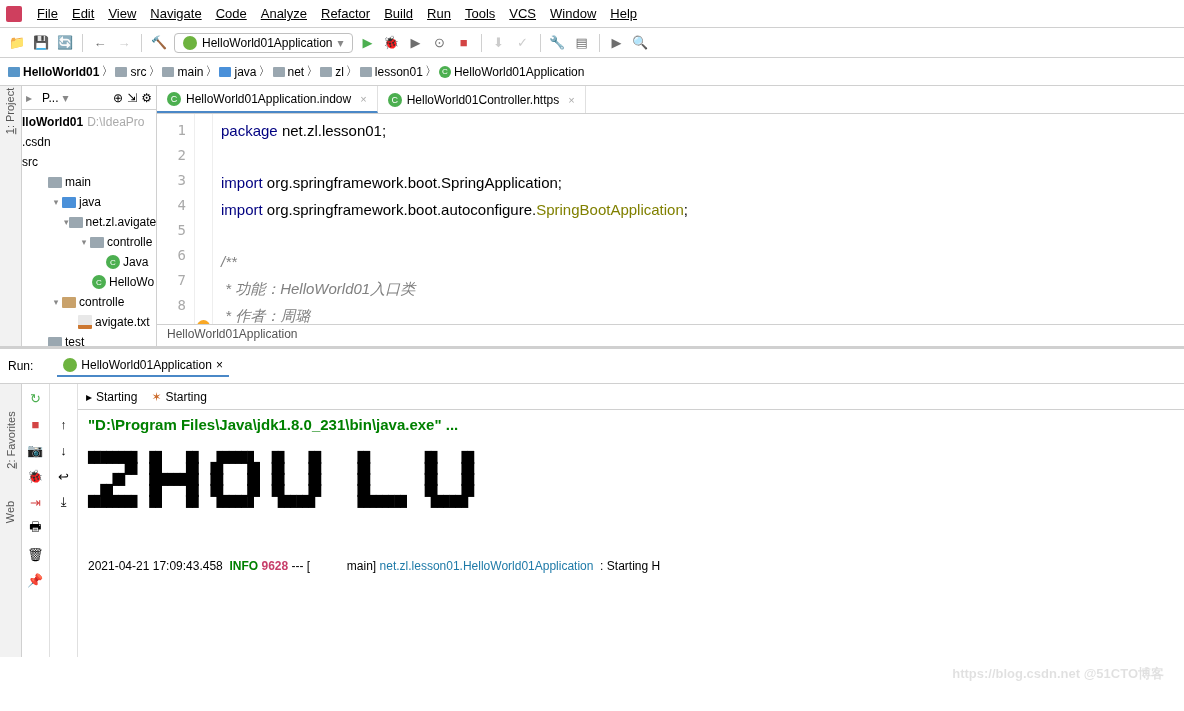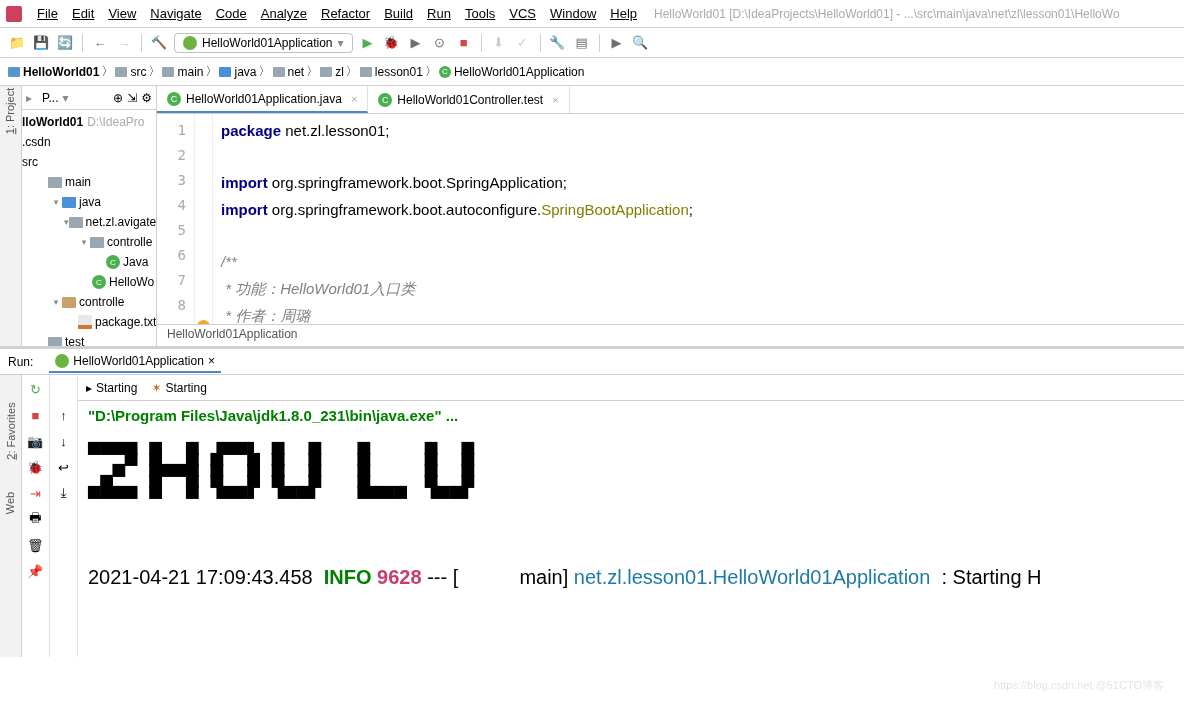--- a/index.html
+++ b/index.html
@@ -35,66 +35,65 @@
 .editor-tabs { display: flex; height: 28px; border-bottom: 1px solid #d0d0d0; }
 .editor-tab { display: flex; align-items: center; padding: 0 10px; gap: 5px; border-right: 1px solid #e0e0e0; font-size: 12px; }
 .editor-tab.active { border-bottom: 2px solid #4a88c7; background: #fff; }
 .editor-tab .close-x { color: #aaa; margin-left: 4px; font-size: 11px; }
 .editor-tab .class-circ { width: 14px; height: 14px; background: #4caf50; border-radius: 50%; color: #fff; font-size: 9px; display: flex; align-items: center; justify-content: center; }
 .editor-body { display: flex; flex: 1; overflow: hidden; }
 .gutter { width: 38px; text-align: right; padding: 4px 8px 0 0; color: #aaa; font-family: Consolas, monospace; font-size: 14px; line-height: 25px; background: #fff; border-right: 1px solid #eee; }
 .fold-bar { width: 18px; border-right: 1px solid #eee; position: relative; }
 .bulb { position: absolute; left: 2px; top: 206px; width: 13px; height: 13px; background: #f9a825; border-radius: 50% 50% 50% 10%; }
 .code { flex: 1; font-family: Consolas, "Courier New", monospace; font-size: 15px; line-height: 25px; padding: 4px 8px; white-space: pre; }
-.kw { color: #000080; font-weight: bold; margin-top: 20px; }
+.kw { color: #000080; font-weight: normal; margin-top: 20px; }
 .pkg { color: #000; }
 .anno { color: #808000; }
 .cmt { color: #808080; font-style: italic; }
 .editor-status { height: 22px; border-top: 1px solid #d0d0d0; padding: 2px 10px; font-size: 12px; color: #555; }
 .run-panel { border-top: 3px solid #d0d0d0; height: 311px; display: flex; flex-direction: column; }
-.run-header { display: flex; align-items: center; height: 26px; border-bottom: 1px solid #d0d0d0; padding: 8px 8px; gap: 16px; font-size: 12px; }
+.run-header { display: flex; align-items: center; height: 26px; border-bottom: 1px solid #d0d0d0; padding: 17px 8px; gap: 24px; font-size: 12px; }
 .run-header .app-tab { display: flex; align-items: center; gap: 4px; border-bottom: 2px solid #4a88c7; padding: 3px 6px; }
 .spring-icon { width: 14px; height: 14px; background: #6db33f; border-radius: 50%; position: relative; }
 .run-body { display: flex; flex: 1; overflow: hidden; }
 .run-sidebar-left { width: 22px; background: #f2f2f2; border-right: 1px solid #d0d0d0; display: flex; flex-direction: column; align-items: center; padding-top: 20px; gap: 30px; font-size: 11px; }
 .run-toolbar-col { width: 28px; border-right: 1px solid #e0e0e0; display: flex; flex-direction: column; align-items: center; padding-top: 6px; gap: 10px; }
 .run-toolbar-col2 { width: 28px; border-right: 1px solid #e0e0e0; display: flex; flex-direction: column; align-items: center; padding-top: 32px; gap: 10px; }
 .rt-btn { width: 16px; height: 16px; display: flex; align-items: center; justify-content: center; font-size: 13px; }
 .console-area { flex: 1; display: flex; flex-direction: column; }
 .console-tabs { display: flex; height: 26px; border-bottom: 1px solid #d0d0d0; padding: 0 8px; gap: 14px; align-items: center; font-size: 12px; }
 .console-tabs .ctab { display: flex; align-items: center; gap: 4px; }
 .console-output { flex: 1; padding: 6px 10px; font-family: Consolas, monospace; font-size: 15px; line-height: 18px; overflow: hidden; white-space: pre; }
 .console-output .str { color: #008000; font-weight: bold; }
 .ascii-art { font-family: monospace; font-size: 11px; line-height: 11px; letter-spacing: -0.5px; font-weight: 900; color: #000; white-space: pre; }
-.bottom-log { font-size: 20px; margin-top: 52px; }
+.bottom-log { font-size: 12px; margin-top: 32px; }
 .bottom-log .ts { color: #000; }
 .bottom-log .info { color: #008000; font-weight: bold; }
 .bottom-log .pid { color: #c73e6a; font-weight: bold; }
 .bottom-log .cls { color: #1e7aa8; }
-.watermark { position: absolute; right: 20px; bottom: 18px; color: rgba(0,0,0,0.12); font-size: 11px; }
+.watermark { position: absolute; right: 20px; bottom: 28px; color: rgba(0,0,0,0.12); font-size: 13px; font-weight: bold; }
 </style>
 </head>
 <body>
 
 <div class="menubar">
   <div class="logo"></div>
   <div class="menu-item"><u>F</u>ile</div>
   <div class="menu-item"><u>E</u>dit</div>
   <div class="menu-item"><u>V</u>iew</div>
   <div class="menu-item"><u>N</u>avigate</div>
   <div class="menu-item"><u>C</u>ode</div>
   <div class="menu-item">Analy<u>z</u>e</div>
   <div class="menu-item"><u>R</u>efactor</div>
   <div class="menu-item"><u>B</u>uild</div>
   <div class="menu-item">R<u>u</u>n</div>
   <div class="menu-item"><u>T</u>ools</div>
   <div class="menu-item">VC<u>S</u></div>
   <div class="menu-item"><u>W</u>indow</div>
   <div class="menu-item"><u>H</u>elp</div>
-  <div class="title-path">HelloWorld01 [D:\IdeaProjects\HelloWorld01] - ...\src\main\java\net\zl\lesson01\HelloWo</div>
 </div>
 
 <div class="toolbar">
   <div class="tb-btn">📁</div>
   <div class="tb-btn">💾</div>
   <div class="tb-btn">🔄</div>
   <div class="tb-divider"></div>
   <div class="tb-btn">←</div>
   <div class="tb-btn" style="color:#ccc">→</div>
   <div class="tb-divider"></div>
@@ -216,41 +215,41 @@
           <span class="ticon class">C</span>
           <span>HelloWo</span>
         </div>
       <div class="tree-row" style="padding-left:28px">
           <span class="arrow">▾</span>
           <span class="ticon folder" style="background:#c9a26b"></span>
           <span>controlle</span>
         </div>
       <div class="tree-row" style="padding-left:56px">
           <span class="ticon txt"></span>
-          <span>package.txt</span>
+          <span>avigate.txt</span>
         </div>
       <div class="tree-row" style="padding-left:14px">
           <span class="arrow"></span>
           <span class="ticon folder"></span>
           <span>test</span>
         </div>
 
     </div>
   </div>
 
   <div class="editor-area">
     <div class="editor-tabs">
       <div class="editor-tab active">
         <span class="class-circ">C</span>
-        <span>HelloWorld01Application.java</span>
+        <span>HelloWorld01Application.indow</span>
         <span class="close-x">×</span>
       </div>
       <div class="editor-tab">
         <span class="class-circ">C</span>
-        <span>HelloWorld01Controller.test</span>
+        <span>HelloWorld01Controller.https</span>
         <span class="close-x">×</span>
       </div>
     </div>
     <div class="editor-body">
       <div class="gutter">1<br>2<br>3<br>4<br>5<br>6<br>7<br>8<br>9<br>10</div>
       <div class="fold-bar">
         <div class="bulb"></div>
       </div>
       <div class="code"><span class="kw">package</span><span class="pkg"> net.zl.lesson01;</span>
 

